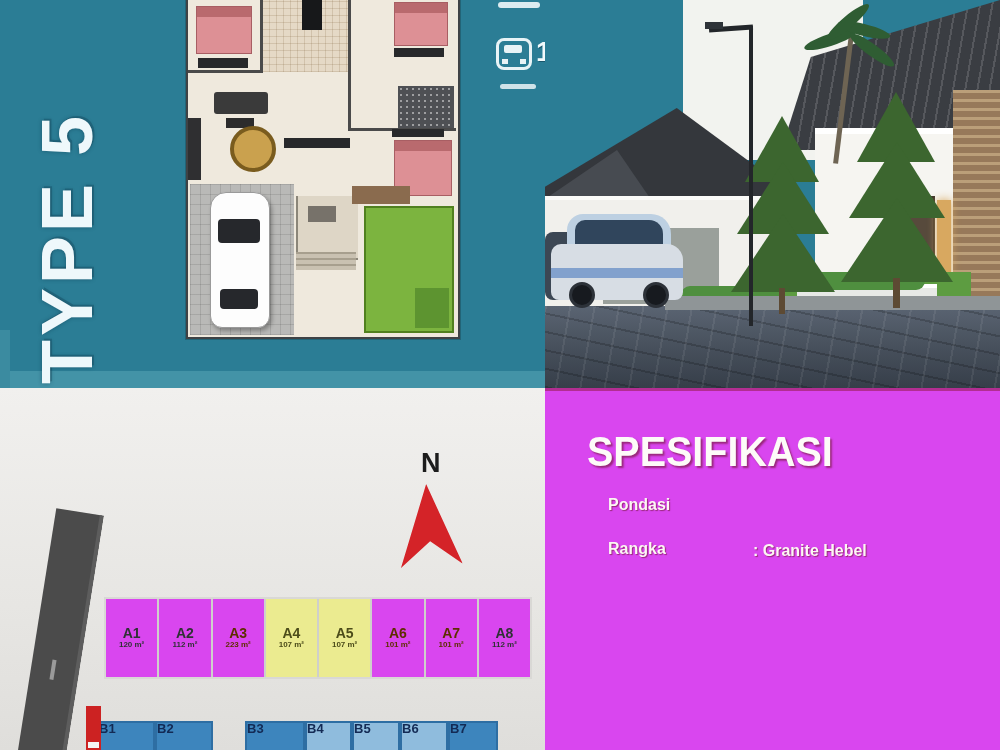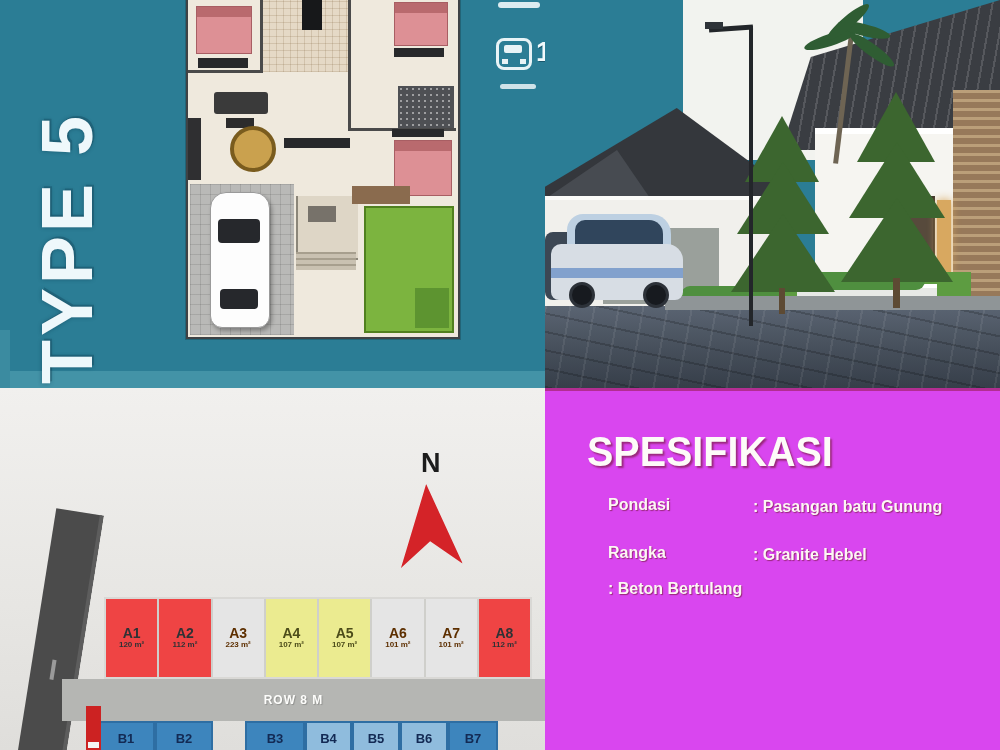--- a/index.html
+++ b/index.html
@@ -136,30 +136,30 @@
     clip-path:polygon(50% 0,100% 100%,50% 70%,0 100%);transform:rotate(-4deg);
     filter:drop-shadow(1px 1px 1px rgba(0,0,0,.35));}
   .road-dark{left:56px;top:124px;width:48px;height:250px;background:#4b4b4b;transform:rotate(9deg);
     transform-origin:top center;box-shadow:inset -4px 0 0 #5d5d5d;}
   .road-dark .tick{position:absolute;left:20px;top:150px;width:4px;height:20px;background:#9a9a9a;}
   .row-a{left:104px;top:209px;width:428px;height:82px;display:flex;gap:2px;background:#cfcfcb;
     border:2px solid #d9d8d5;box-sizing:border-box;}
   .plot{flex:1;display:flex;flex-direction:column;align-items:center;justify-content:center;line-height:1.05;}
   .plot .pid{font-size:14px;font-weight:800;}
   .plot .parea{font-size:8px;font-weight:700;}
-  .pc-gray{background:#ef4444;color:#2f3235;}
-  .pc-orange{background:#e5e5e5;color:#5d2f00;}
+  .pc-gray{background:#d946ef;color:#2f3235;}
+  .pc-orange{background:#d946ef;color:#5d2f00;}
   .pc-yellow{background:#ebeb90;color:#4c4c1a;}
   .road-main{left:62px;top:291px;width:483px;height:42px;background:#b5b6b3;display:flex;
     align-items:center;justify-content:center;}
   .road-main-label{font-size:12px;font-weight:800;color:#fdfdfb;letter-spacing:1px;
     text-shadow:1px 1px 1px rgba(0,0,0,.2);margin-left:-20px;}
   .row-b{left:0;top:333px;width:545px;height:29px;}
-  .plot-b{position:absolute;top:0;height:29px;display:flex;align-items:flex-end;justify-content:center;
-    font-size:13px;font-weight:800;color:#132a54;padding-bottom:4px;box-sizing:border-box;
+  .plot-b{position:absolute;top:0;height:29px;display:flex;align-items:flex-end;justify-content:flex-start;
+    font-size:13px;font-weight:800;color:#132a54;padding-bottom:14px;box-sizing:border-box;
     border:2px solid #2e6ea3;border-bottom:none;}
   .pb-dark{background:#3d85bd;}
   .pb-light{background:#8fbcdd;}
   .red-marker{left:86px;top:318px;width:15px;height:44px;background:#cc2222;}
   .red-marker .tip{position:absolute;left:2px;bottom:2px;width:11px;height:6px;background:#f4f4f4;}
 
   
   .spec-panel{left:545px;top:388px;width:455px;height:362px;background:#d946ef;
     box-shadow:inset 0 3px 0 rgba(120,10,5,.4);}
   .spec-title{position:absolute;left:42px;top:40px;font-size:42px;font-weight:900;color:#fdfbf8;
@@ -314,23 +314,20 @@
       <div class="plot pc-orange">
         <span class="pid">A7</span>
         <span class="parea">101 m²</span>
         </div>
       <div class="plot pc-gray">
         <span class="pid">A8</span>
         <span class="parea">112 m²</span>
         </div>
     </div>
 
-    <div class="abs road-main">
-      <span class="road-main-label">ROW 8 M</span>
-    </div>
 
     <div class="abs row-b">
       <div class="plot-b pb-dark" style="left:97px;width:58px;">
           <span>B1</span>
         </div>
       <div class="plot-b pb-dark" style="left:155px;width:58px;">
           <span>B2</span>
         </div>
       <div class="plot-b pb-dark" style="left:245px;width:60px;">
           <span>B3</span>
@@ -352,27 +349,25 @@
     <div class="abs red-marker">
         <span class="tip"></span>
       </div>
   </div>
 
   <div class="abs spec-panel">
     <div class="spec-title">SPESIFIKASI</div>
     <div class="spec-list">
       <div class="spec-row">
         <div class="spec-label">Pondasi</div>
-        <div class="spec-value">: Pasangan batu Gunung</div>
       </div>
       <div class="spec-row">
       </div>
       <div class="spec-row">
         <div class="spec-label">Rangka</div>
         <div class="spec-value">: Granite Hebel</div>
       </div>
       <div class="spec-row">
-        <div class="spec-value">: Beton Bertulang</div>
       </div>
     </div>
   </div>
 
 </div>
 
 </body></html>

